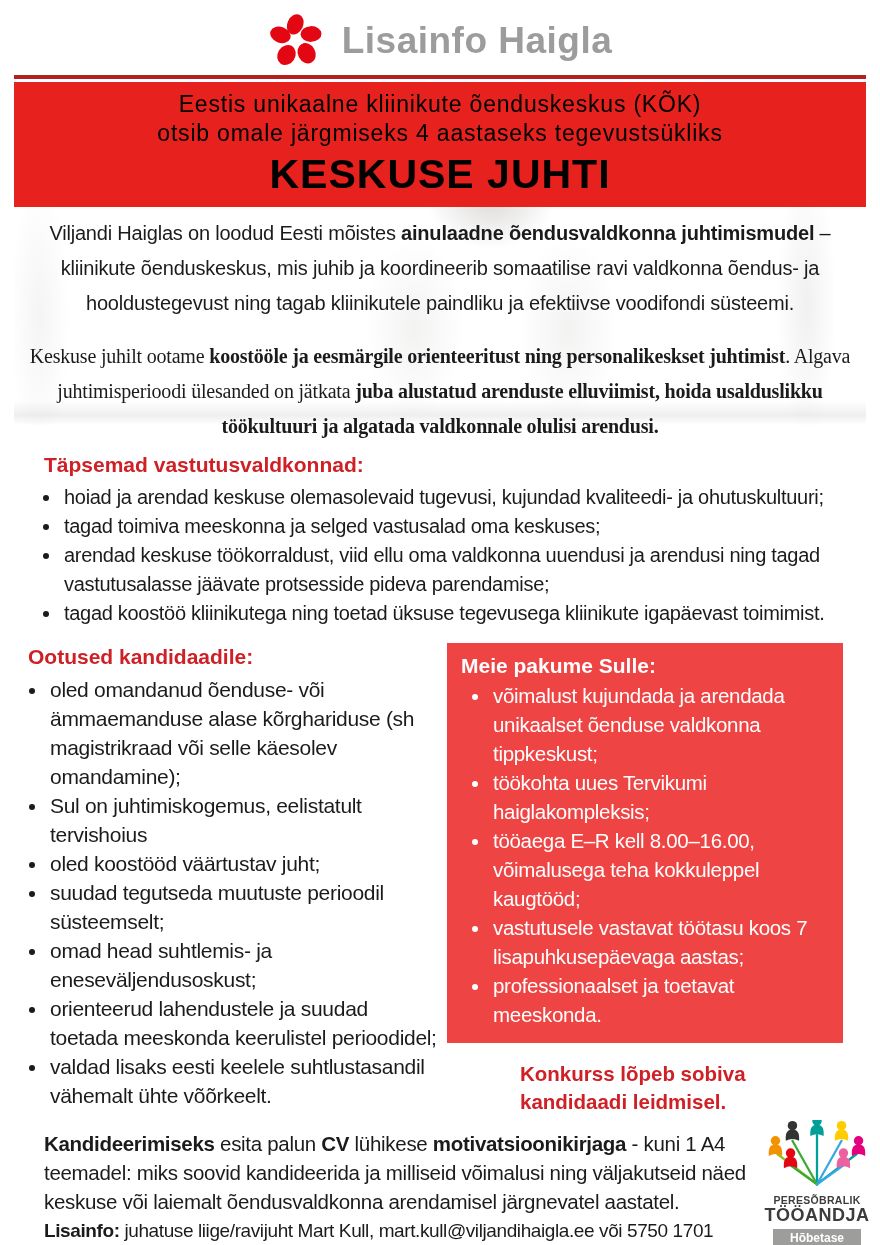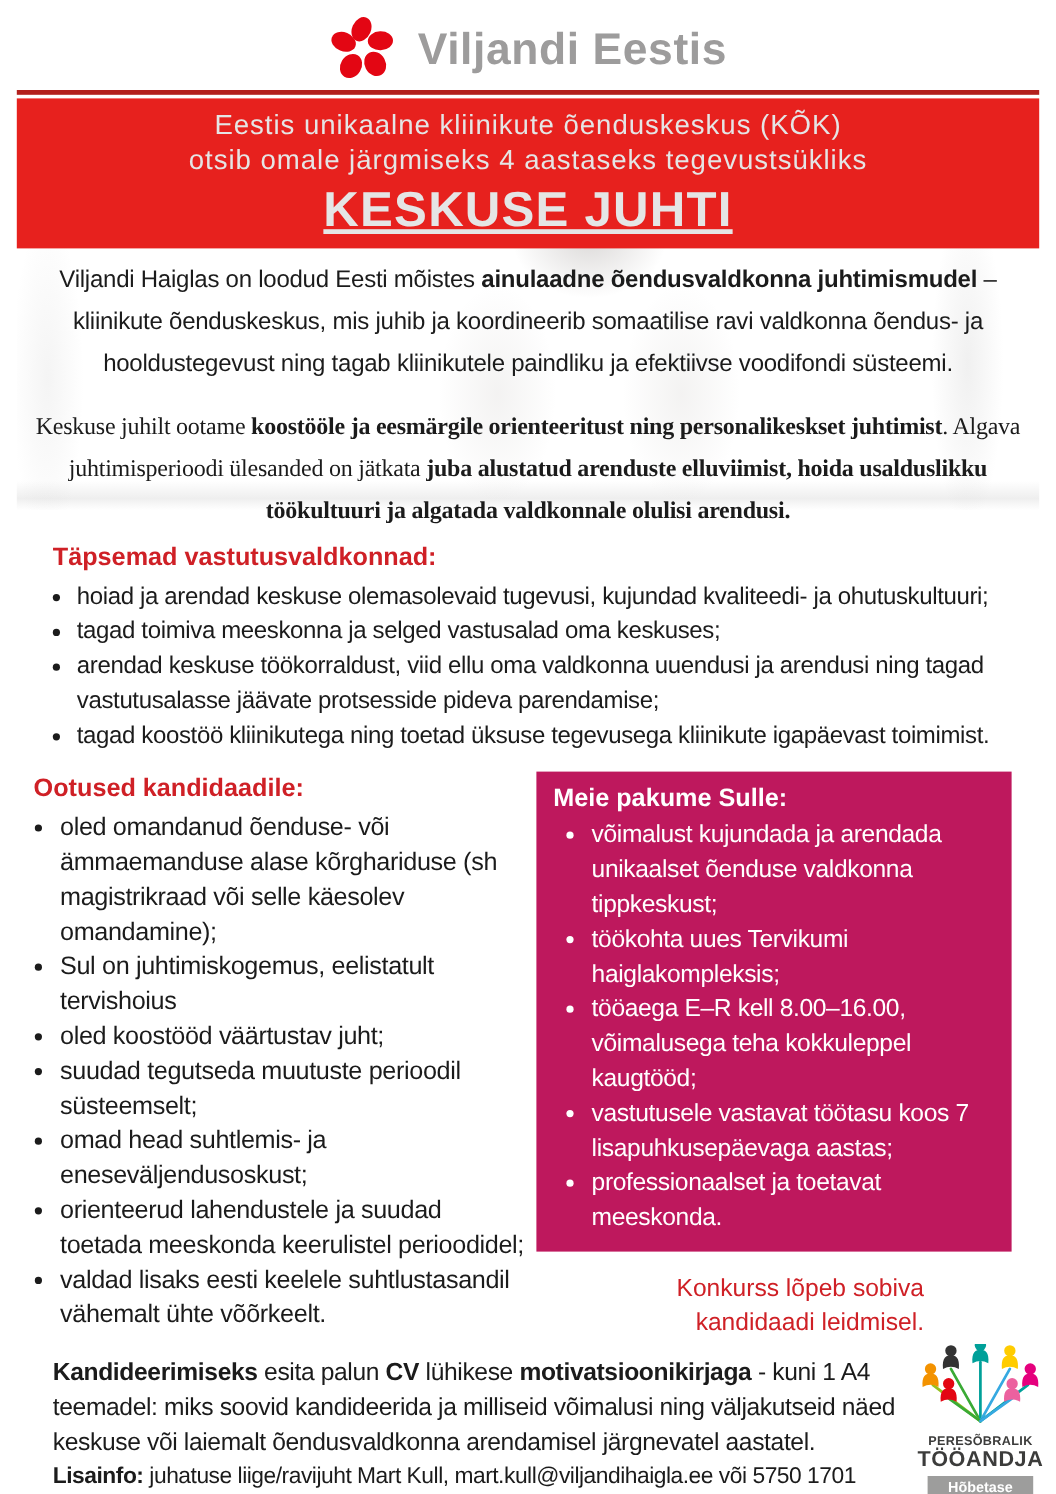--- a/index.html
+++ b/index.html
@@ -15,46 +15,46 @@
       radial-gradient(ellipse 70px 130px at 65% 60%, rgba(140,132,126,.10), rgba(140,132,126,0) 70%),
       radial-gradient(ellipse 40px 180px at 93% 50%, rgba(150,150,150,.14), rgba(150,150,150,0) 75%),
       radial-gradient(ellipse 40px 180px at 3% 55%, rgba(150,150,150,.10), rgba(150,150,150,0) 75%),
       linear-gradient(180deg, rgba(0,0,0,0) 90%, rgba(120,120,120,.12) 96%, rgba(0,0,0,0) 100%);}
 
   .logo-row{display:flex;align-items:center;justify-content:center;gap:16px;padding-top:10px;height:62px;}
   .logo-text{font-size:37px;font-weight:bold;color:#9d9c9c;letter-spacing:.5px;}
 
   .toprule{height:4px;background:#b3201d;margin:3px 14px 3px 14px;}
 
-  .banner{margin:0 14px;background:#e7211e;color:#e5e5e5;text-align:center;padding:8px 0 10px;}
+  .banner{margin:0 14px;background:#e7211e;color:#000000;text-align:center;padding:8px 0 10px;}
   .banner-line{font-size:23px;line-height:29px;letter-spacing:.8px;}
-  .banner-title{font-size:41px;font-weight:bold;letter-spacing:1px;line-height:46px;margin-top:3px;text-decoration:underline;}
+  .banner-title{font-size:41px;font-weight:bold;letter-spacing:1px;line-height:46px;margin-top:3px;}
 
   .intro{text-align:center;font-size:20px;line-height:35px;letter-spacing:-.2px;padding:0 24px;}
   .intro p{margin:0;}
   .intro .p1{margin-top:9px;}
   .intro .p2{margin-top:18px;font-family:Liberation Serif, serif;}
 
   .red-heading{color:#cf2026;font-size:21px;font-weight:bold;margin:0;line-height:27px;}
 
   .resp{margin-top:7px;padding:0 12px 0 44px;}
   .resp ul{margin:5px 0 0;padding-left:18px;}
   .resp li{font-size:20px;line-height:29px;letter-spacing:-.3px;padding-left:2px;}
 
   .columns{display:flex;margin-top:15px;padding:0 37px 0 16px;}
   .col-left{width:423px;flex:none;padding-right:8px;}
   .col-left .red-heading{margin-left:12px;}
   .col-left ul{margin:5px 0 0;padding-left:32px;}
   .col-left li{font-size:21px;line-height:29px;letter-spacing:-.3px;padding-left:2px;}
   .col-right{flex:1;}
-  .offer-box{background:#be185d;color:#fff;padding:8px 10px 14px 10px;}
+  .offer-box{background:#ef4444;color:#fff;padding:8px 10px 14px 10px;}
   .offer-box .offer-heading{font-size:21px;font-weight:bold;margin:0 0 1px 4px;line-height:29px;}
   .offer-box ul{margin:0;padding-left:34px;}
   .offer-box li{font-size:20.5px;line-height:29px;letter-spacing:-.3px;padding-left:2px;}
-  .deadline{color:#cf2026;font-weight:normal;font-size:20.5px;line-height:28px;text-align:right;max-width:250px;margin:17px auto 0;}
+  .deadline{color:#cf2026;font-weight:bold;font-size:20.5px;line-height:28px;text-align:left;max-width:250px;margin:17px auto 0;}
 
   .apply{padding:0 100px 0 44px;margin-top:13px;font-size:20.5px;line-height:29px;letter-spacing:-.3px;}
   .apply p{margin:0;}
   .contact{margin-top:25px;font-size:19px;letter-spacing:-.4px;}
 
   .badge{position:absolute;right:2px;top:1120px;width:122px;text-align:center;z-index:2;}
   .badge-line1{font-size:10.5px;font-weight:bold;color:#3c3c3b;letter-spacing:.3px;line-height:12px;margin-top:2px;}
   .badge-line2{font-size:18px;font-weight:bold;color:#3c3c3b;letter-spacing:.5px;line-height:19px;}
   .badge-level{background:#9d9d9c;color:#fff;font-size:12px;font-weight:bold;width:88px;margin:4px auto 0;padding:2px 0;}
   ul{list-style:disc;}
@@ -69,21 +69,21 @@
   <header class="logo-row layer">
     <svg width="58" height="56" viewBox="0 0 64 64" aria-hidden="true">
       <g fill="#e30613">
         <ellipse cx="30" cy="13" rx="9" ry="12" transform="rotate(24 30 13)"></ellipse>
         <ellipse cx="48" cy="24" rx="9" ry="12" transform="rotate(88 48 24)"></ellipse>
         <ellipse cx="43" cy="46" rx="10" ry="12" transform="rotate(152 43 46)"></ellipse>
         <ellipse cx="20" cy="48" rx="10" ry="12" transform="rotate(212 20 48)"></ellipse>
         <ellipse cx="13" cy="25" rx="9" ry="12" transform="rotate(292 13 25)"></ellipse>
       </g>
     </svg>
-    <span class="logo-text">Viljandi Eestis</span>
+    <span class="logo-text">Lisainfo Haigla</span>
   </header>
 
   <div class="toprule layer"></div>
 
   <section class="banner layer">
     <div class="banner-line">Eestis unikaalne kliinikute õenduskeskus (KÕK)</div>
     <div class="banner-line">otsib omale järgmiseks 4 aastaseks tegevustsükliks</div>
     <div class="banner-title">KESKUSE JUHTI</div>
   </section>
 

